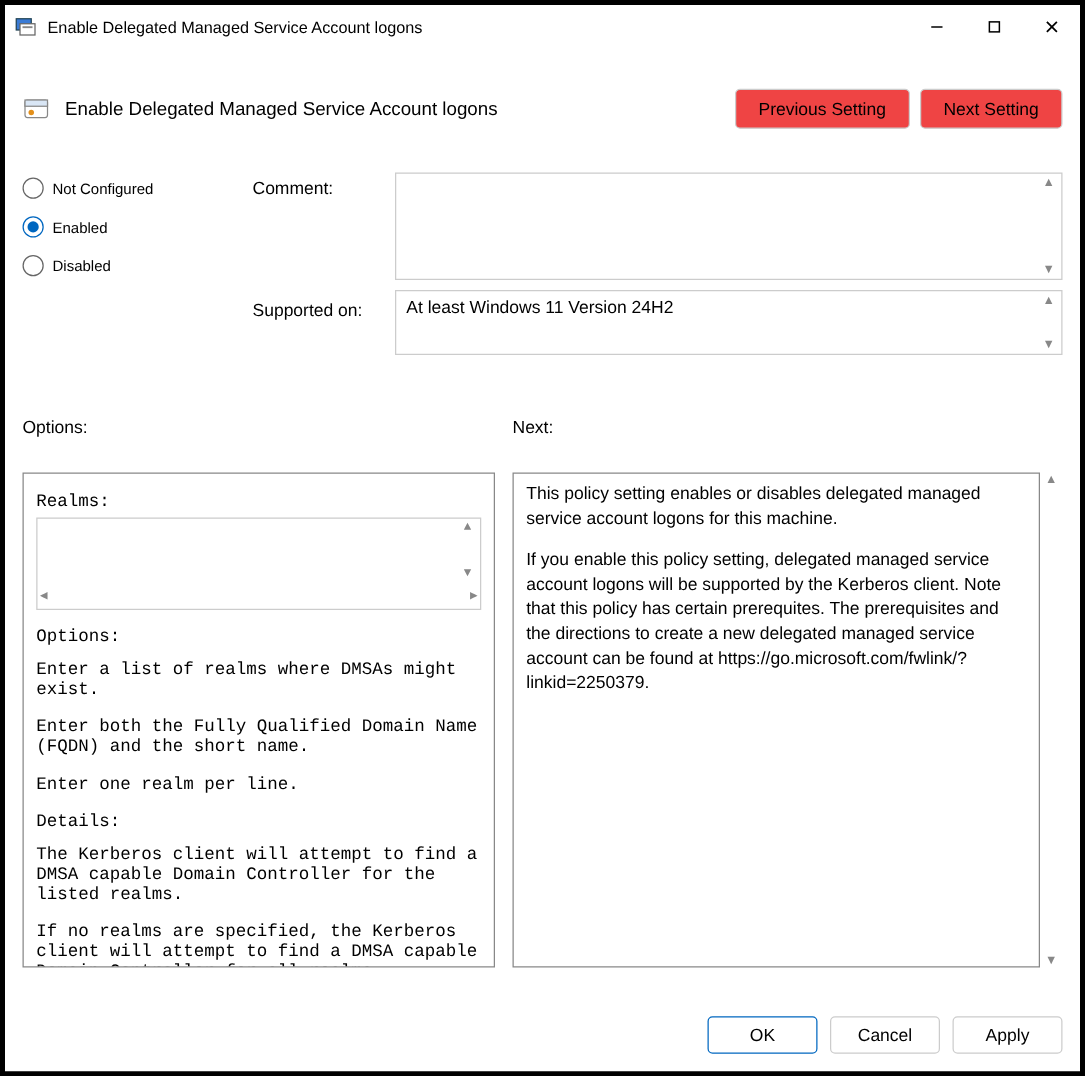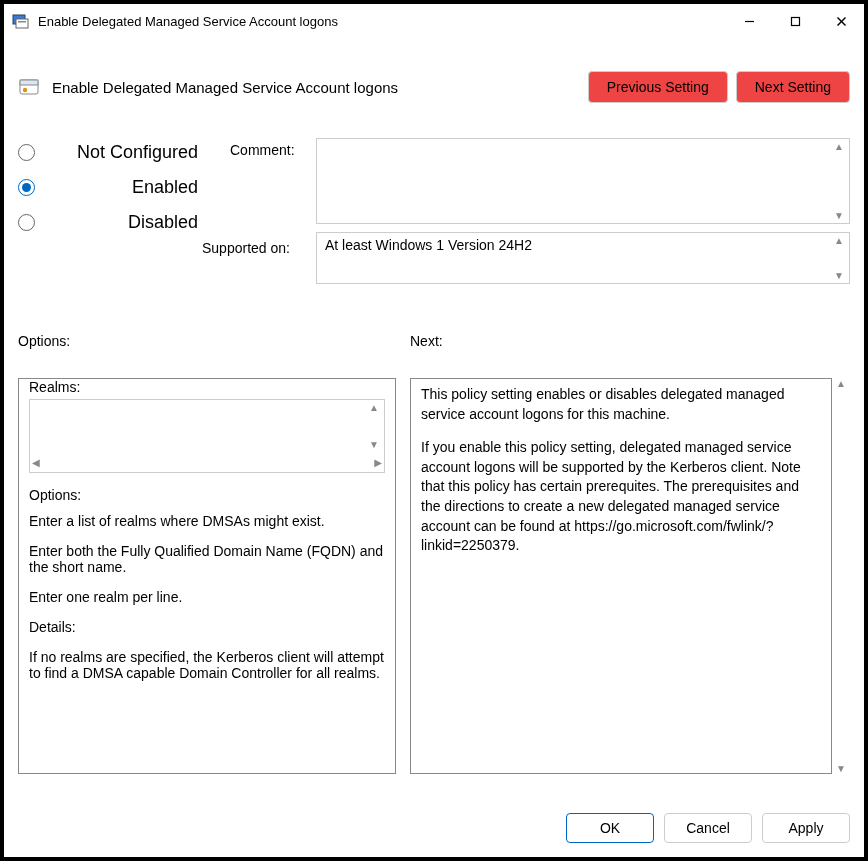--- a/index.html
+++ b/index.html
@@ -84,22 +84,21 @@
     grid-column: 1; grid-row: 1 / span 3;
     display: flex;
     flex-direction: column;
     gap: 14px;
     padding-top: 4px;
   }
   .radio-item {
     display: flex;
     align-items: center;
     gap: 7px;
-    font-size: 18px;
-    justify-content: space-between;
+    font-size: 12px;
   }
   .radio {
     width: 17px; height: 17px;
     border: 1.5px solid #666;
     border-radius: 50%;
     display: inline-flex;
     align-items: center;
     justify-content: center;
   }
   .radio.checked { border-color: #0067c0; }
@@ -111,21 +110,21 @@
   }
   .lbl-col { grid-column: 2; font-size: 14px; padding-top: 4px;}
   .field-col {
     grid-column: 3;
     border: 1px solid #ccc;
     background: #fff;
     position: relative;
   }
   .comment-box { height: 86px; }
   .supported-box { height: 52px; padding: 4px 24px 4px 8px; font-size: 14px;}
-  .comment-lbl  { grid-row: 1; margin-left: 28px; }
+  .comment-lbl  { grid-row: 1; }
   .comment-box  { grid-row: 1; }
   .supported-lbl{ grid-row: 2; margin-top: 4px;}
   .supported-box{ grid-row: 2; }
   .spin-arrows {
     position: absolute;
     right: 2px; top: 2px; bottom: 2px;
     width: 16px;
     display: flex;
     flex-direction: column;
     justify-content: space-between;
@@ -145,23 +144,24 @@
   .panes {
     display: flex;
     gap: 14px;
     padding: 0 14px 14px 14px;
     flex: 1;
     min-height: 0;
   }
   .pane-left {
     width: 378px;
     border: 1px solid #888;
-    padding: 0 10px;
+    padding: 15px 10px;
     font-size: 14px;
     overflow: hidden;
+    font-family: Liberation Mono, monospace;
   }
   .pane-right-wrap {
     flex: 1;
     display: flex;
     min-height: 0;
   }
   .pane-right {
     flex: 1;
     border: 1px solid #888;
     padding: 6px 10px;
@@ -288,21 +288,21 @@
     <div class="lbl-col comment-lbl">Comment:</div>
     <div class="field-col comment-box">
       <span></span>
       <div class="spin-arrows">
           <span>▲</span>
           <span>▼</span>
         </div>
     </div>
     <div class="lbl-col supported-lbl">Supported on:</div>
     <div class="field-col supported-box">
-      <span>At least Windows 1 Version 24H2</span>
+      <span>At least Windows 11 Version 24H2</span>
       <div class="spin-arrows">
           <span>▲</span>
           <span>▼</span>
         </div>
     </div>
   </div>
 
   <div class="labels-row">
     <div class="opt-label">Options:</div>
     <div>Next:</div>
@@ -319,20 +319,21 @@
         <div class="hscroll">
             <span>◀</span>
             <span>▶</span>
           </div>
       </div>
       <p>Options:</p>
       <p class="tight">Enter a list of realms where DMSAs might exist.</p>
       <p>Enter both the Fully Qualified Domain Name (FQDN) and the short name.</p>
       <p>Enter one realm per line.</p>
       <p>Details:</p>
+      <p class="tight">The Kerberos client will attempt to find a DMSA capable Domain Controller for the listed realms.</p>
       <p>If no realms are specified, the Kerberos client will attempt to find a DMSA capable Domain Controller for all realms.</p>
     </div>
     <div class="pane-right-wrap">
       <div class="pane-right">
         <p>This policy setting enables or disables delegated managed service account logons for this machine.</p>
         <p>If you enable this policy setting, delegated managed service account logons will be supported by the Kerberos client. Note that this policy has certain prerequites. The prerequisites and the directions to create a new delegated managed service account can be found at https://go.microsoft.com/fwlink/?linkid=2250379.</p>
       </div>
       <div class="side-scroll">
           <span>▲</span>
           <span>▼</span>

